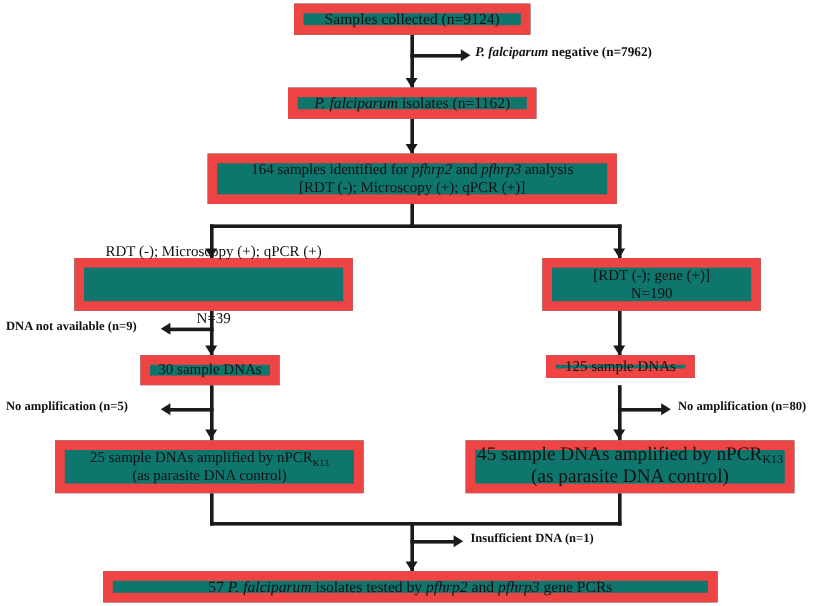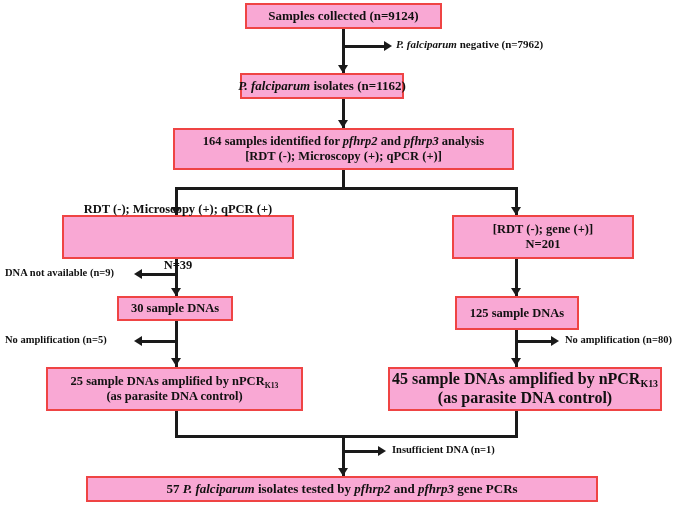--- a/index.html
+++ b/index.html
@@ -14,28 +14,28 @@
   #canvas {
     position: relative;
     width: 685px;
     height: 505px;
     background: #ffffff;
     overflow: hidden;
   }
   .box {
     position: absolute;
     box-sizing: border-box;
-    border: 2px solid #ef4444;
-    background: #f9a8d4;
+    border: 8px solid #ef4444;
+    background: #0f766e;
     display: flex;
     flex-direction: column;
     align-items: center;
     justify-content: center;
     text-align: center;
-    font-weight: bold;
+    font-weight: normal;
     line-height: 1.18;
     color: #111111;
     z-index: 3;
   }
   .box .ln { display: block; white-space: nowrap; }
   .ital { font-style: italic; }
   sub {
     font-size: 0.62em;
     vertical-align: baseline;
     position: relative;
@@ -98,21 +98,21 @@
 
   <div class="vline" style="left:342px; top:29px; height:44px;"></div>
   <div class="arrow-down" style="left:338px; top:65px;"></div>
 
   <div class="hline" style="left:342px; top:45px; width:44px;"></div>
   <div class="arrow-right" style="left:384px; top:41px;"></div>
   <div class="sidelabel" style="left:396px; top:38px; font-size:11px;">
     <span class="ital">P. falciparum</span><span> negative (n=7962)</span>
   </div>
 
-  <div class="box" style="left:240px; top:73px; width:164px; height:26px; font-size:13px;">
+  <div class="box" style="left:240px; top:73px; width:207px; height:26px; font-size:13px;">
     <span class="ln">
       <span class="ital">P. falciparum</span><span> isolates (n=1162)</span>
     </span>
   </div>
 
   <div class="vline" style="left:342px; top:99px; height:29px;"></div>
   <div class="arrow-down" style="left:338px; top:120px;"></div>
 
   <div class="box" style="left:173px; top:128px; width:341px; height:42px; font-size:12.5px;">
     <span class="ln"><span>164 samples identified for </span><span class="ital">pfhrp2</span><span> and </span><span class="ital">pfhrp3</span><span> analysis</span>
@@ -127,37 +127,37 @@
   <div class="vline" style="left:515px; top:187px; height:28px;"></div>
   <div class="arrow-down" style="left:511px; top:207px;"></div>
 
   <div class="box" style="left:62px; top:215px; width:232px; height:44px; font-size:12.5px;gap:41px;">
     <span class="ln">RDT (-); Microscopy (+); qPCR (+)</span>
     <span class="ln">N=39</span>
   </div>
 
   <div class="box" style="left:452px; top:215px; width:182px; height:44px; font-size:12.5px;">
     <span class="ln">[RDT (-); gene (+)]</span>
-    <span class="ln">N=201</span>
+    <span class="ln">N=190</span>
   </div>
 
   <div class="vline" style="left:175px; top:259px; height:37px;"></div>
   <div class="arrow-down" style="left:171px; top:288px;"></div>
   <div class="hline" style="left:140px; top:273px; width:38px;"></div>
   <div class="arrow-left" style="left:134px; top:269px;"></div>
   <div class="sidelabel" style="left:5px; top:267px; font-size:10.5px;">DNA not available (n=9)</div>
 
   <div class="vline" style="left:515px; top:259px; height:37px;"></div>
   <div class="arrow-down" style="left:511px; top:288px;"></div>
 
   <div class="box" style="left:117px; top:296px; width:116px; height:25px; font-size:12.5px;justify-content:center;">
     <span class="ln">30 sample DNAs</span>
   </div>
 
-  <div class="box" style="left:455px; top:296px; width:124px; height:34px; font-size:12.5px;">
+  <div class="box" style="left:455px; top:296px; width:124px; height:19px; font-size:12.5px;">
     <span class="ln">125 sample DNAs</span>
   </div>
 
   <div class="vline" style="left:175px; top:321px; height:46px;"></div>
   <div class="arrow-down" style="left:171px; top:358px;"></div>
   <div class="hline" style="left:140px; top:340px; width:38px;"></div>
   <div class="arrow-left" style="left:134px; top:336px;"></div>
   <div class="sidelabel" style="left:5px; top:334px; font-size:10.5px;">No amplification (n=5)</div>
 
   <div class="vline" style="left:515px; top:321px; height:46px;"></div>

